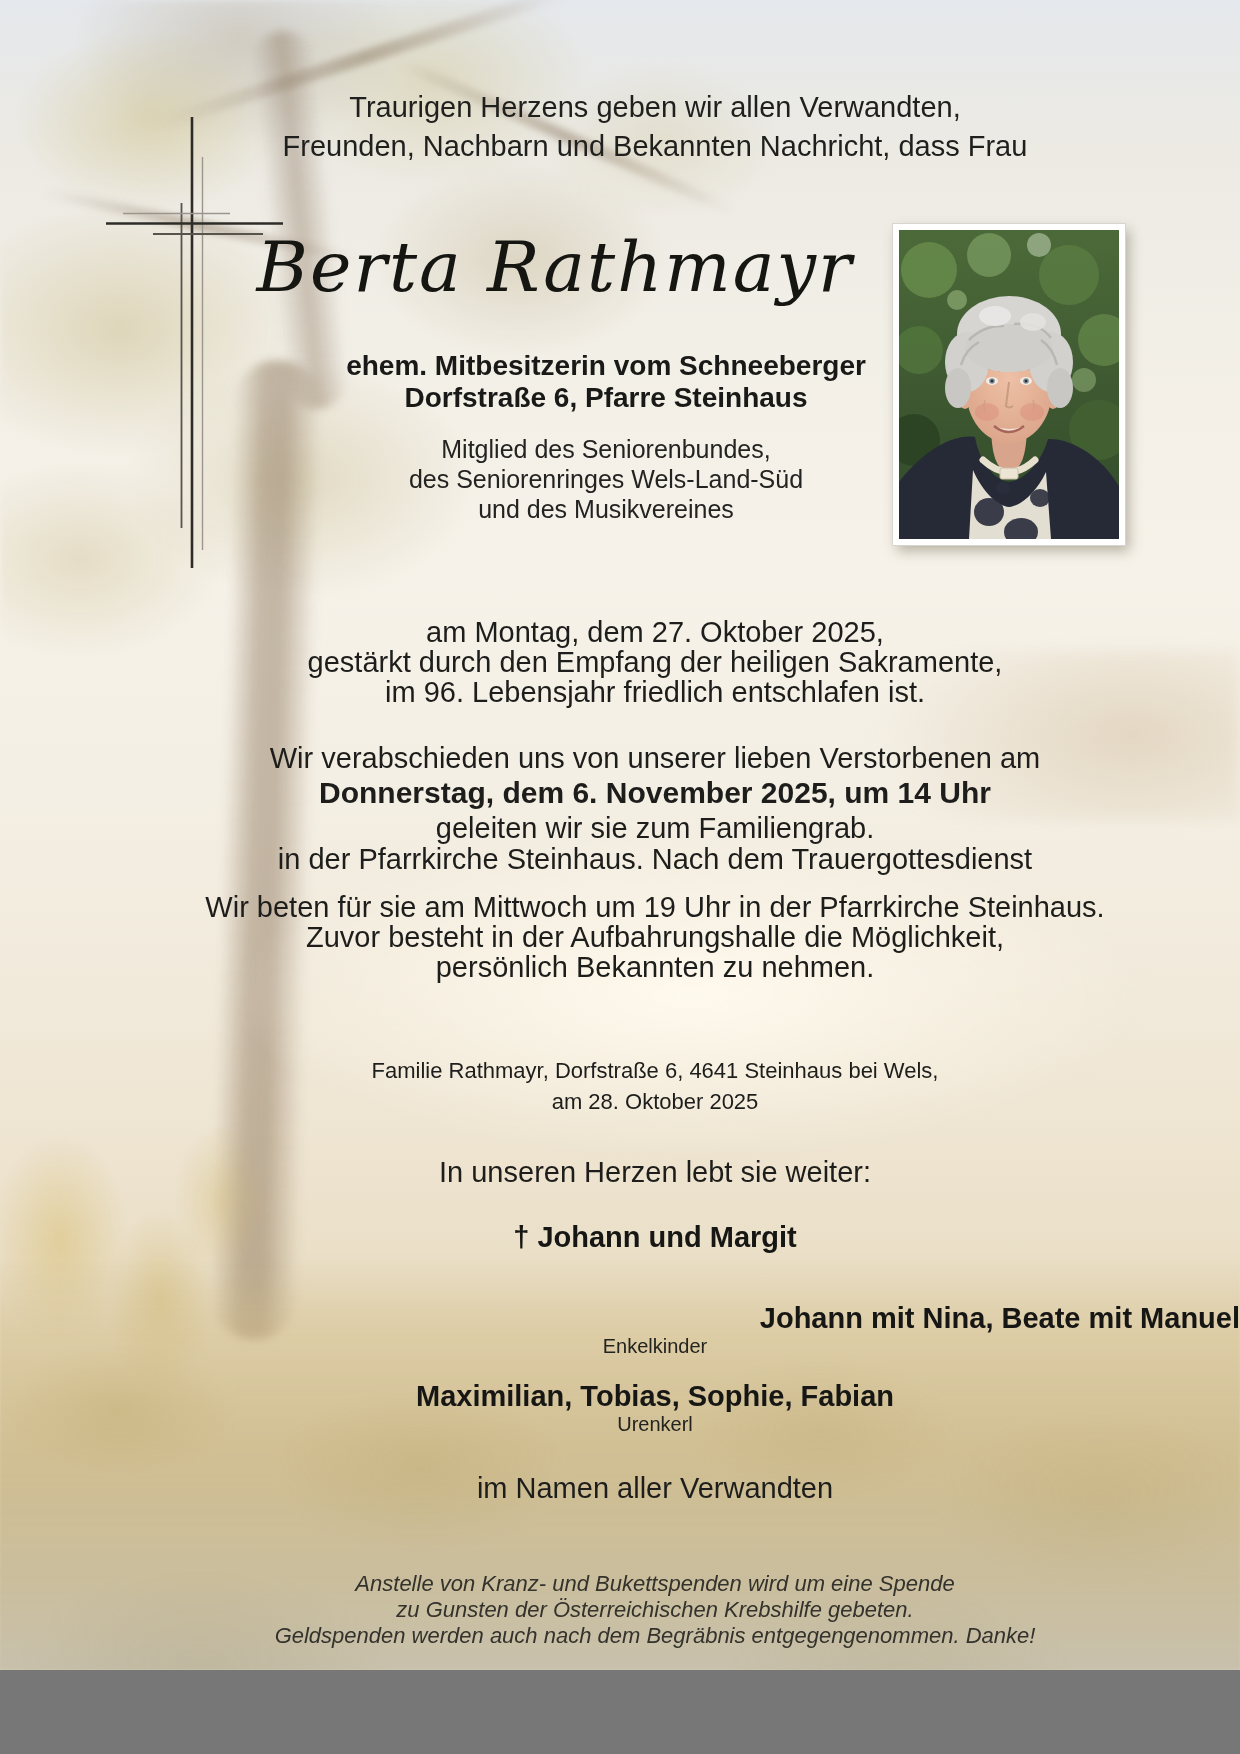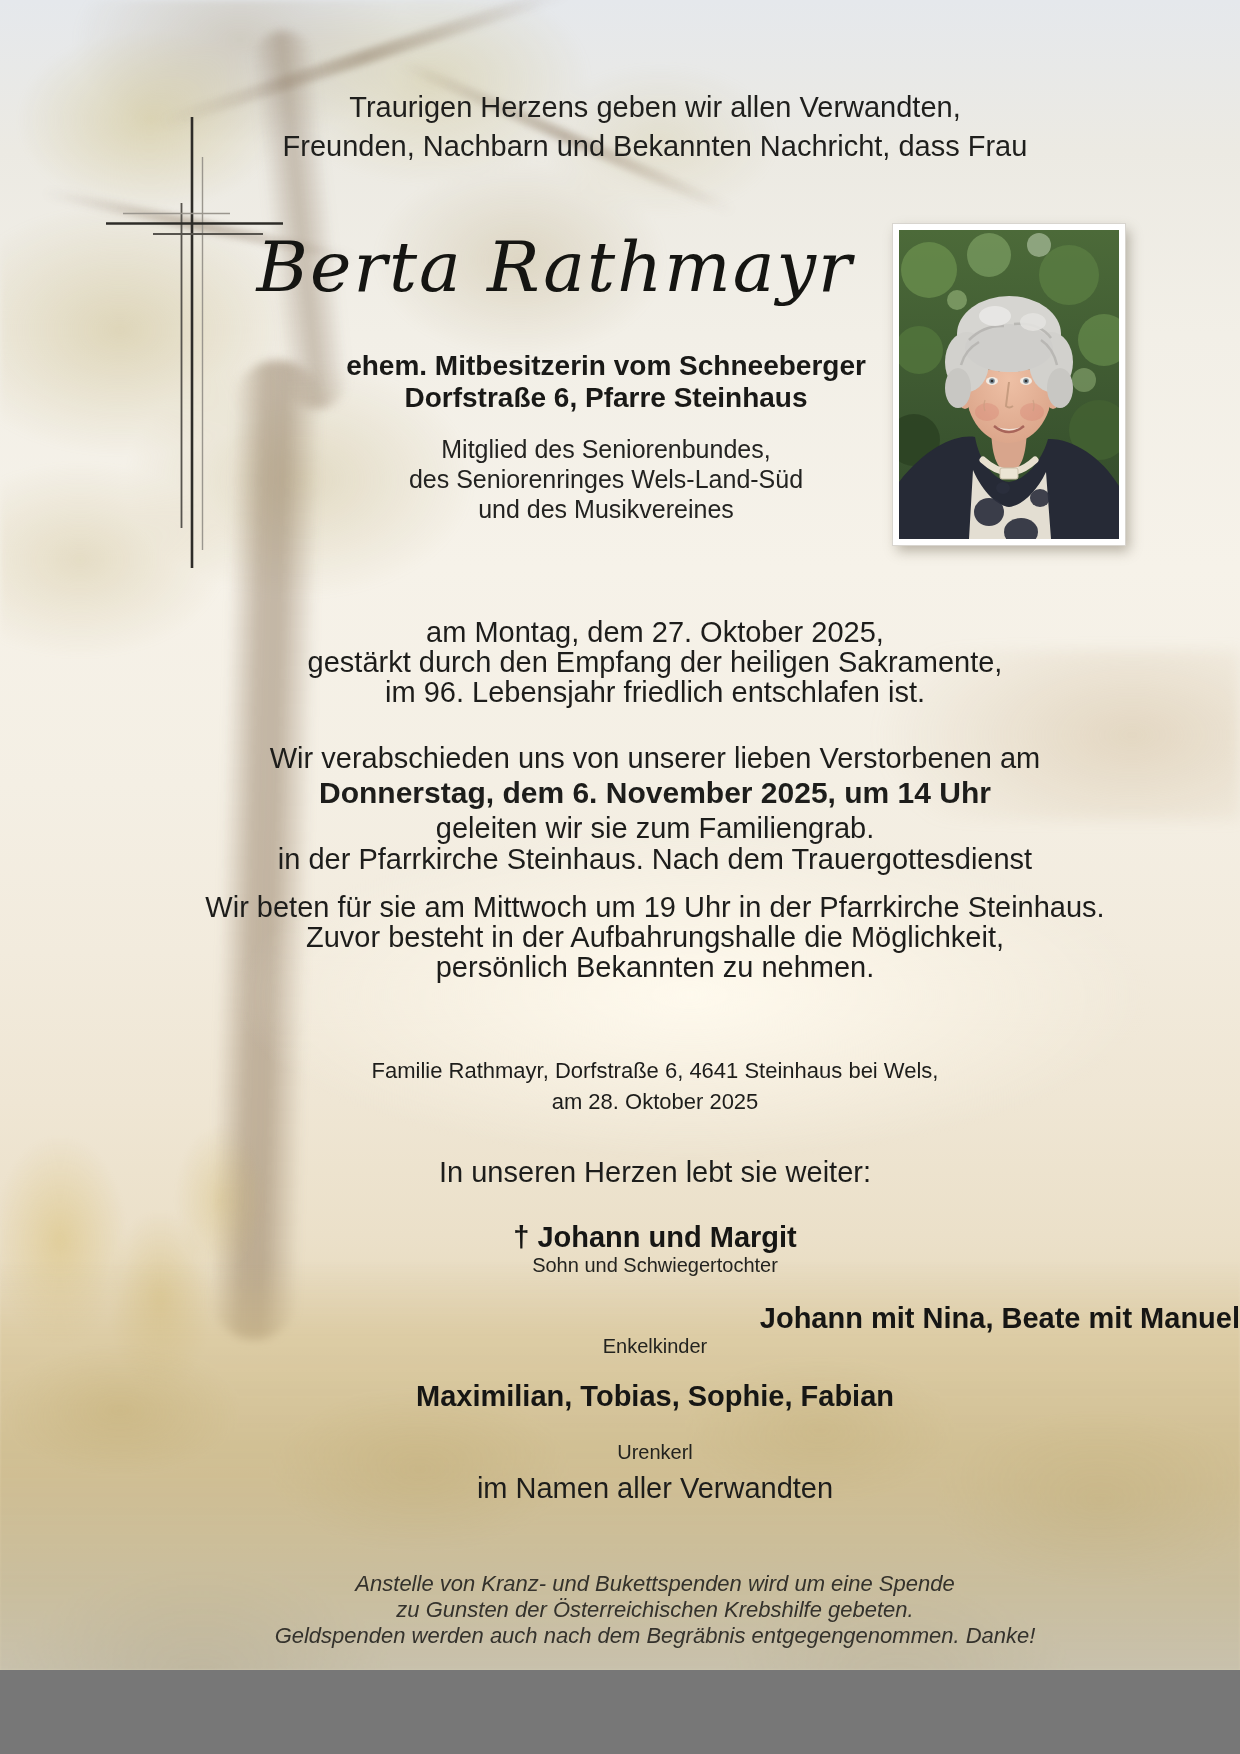--- a/index.html
+++ b/index.html
@@ -66,21 +66,21 @@
   .farewell-intro{top:742px;font-size:29px;}
   .farewell-date{top:776px;font-size:30px;font-weight:bold;}
   .farewell-rest{top:813px;font-size:29px;line-height:31px;}
   .prayer{top:892px;font-size:29px;line-height:30px;}
   .family{top:1055px;font-size:22px;line-height:31px;}
   .herzen{top:1156px;font-size:29px;}
   .entry-names{font-size:29px;font-weight:bold;color:#161614;}
   .entry-rel{font-size:20px;color:#23231f;}
   .e1n{top:1221px;} .e1r{top:1254px;}
   .e2n{top:1302px;text-align:right;} .e2r{top:1335px;}
-  .e3n{top:1380px;} .e3r{top:1413px;margin-top:28px;}
+  .e3n{top:1380px;} .e3r{top:1413px;}
   .closing{top:1472px;font-size:29px;}
   .donation{top:1571px;font-size:22px;line-height:26px;color:#34322c;font-style:italic;}
   .footer{top:1702px;font-size:20px;color:#232320;text-align:center;}
 </style>
 </head>
 <body>
 
 <div class="page">
 
   <div class="bg bg-foliage"></div>
@@ -207,21 +207,20 @@
   </div>
 
   <div class="t col family">
     <div>Familie Rathmayr, Dorfstraße 6, 4641 Steinhaus bei Wels,</div>
     <div>am 28. Oktober 2025</div>
   </div>
 
   <div class="t col herzen">In unseren Herzen lebt sie weiter:</div>
 
   <div class="t col entry-names e1n">† Johann und Margit</div>
-  <div class="t col entry-rel  e1r">Sohn und Schwiegertochter</div>
 
   <div class="t col entry-names e2n">Johann mit Nina, Beate mit Manuel</div>
   <div class="t col entry-rel  e2r">Enkelkinder</div>
 
   <div class="t col entry-names e3n">Maximilian, Tobias, Sophie, Fabian</div>
   <div class="t col entry-rel  e3r">Urenkerl</div>
 
   <div class="t col closing">im Namen aller Verwandten</div>
 
   <div class="t col donation">

